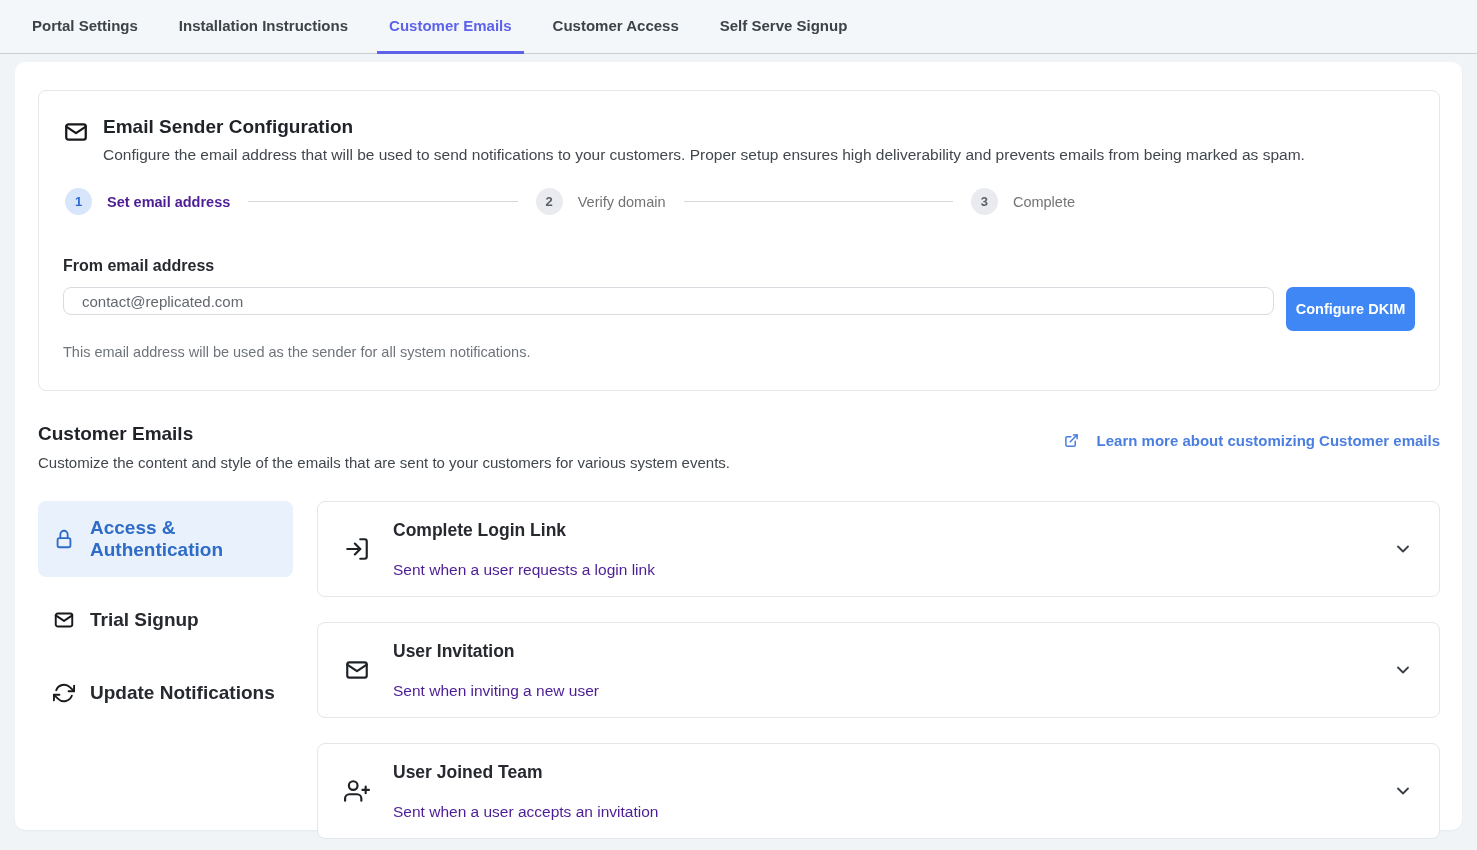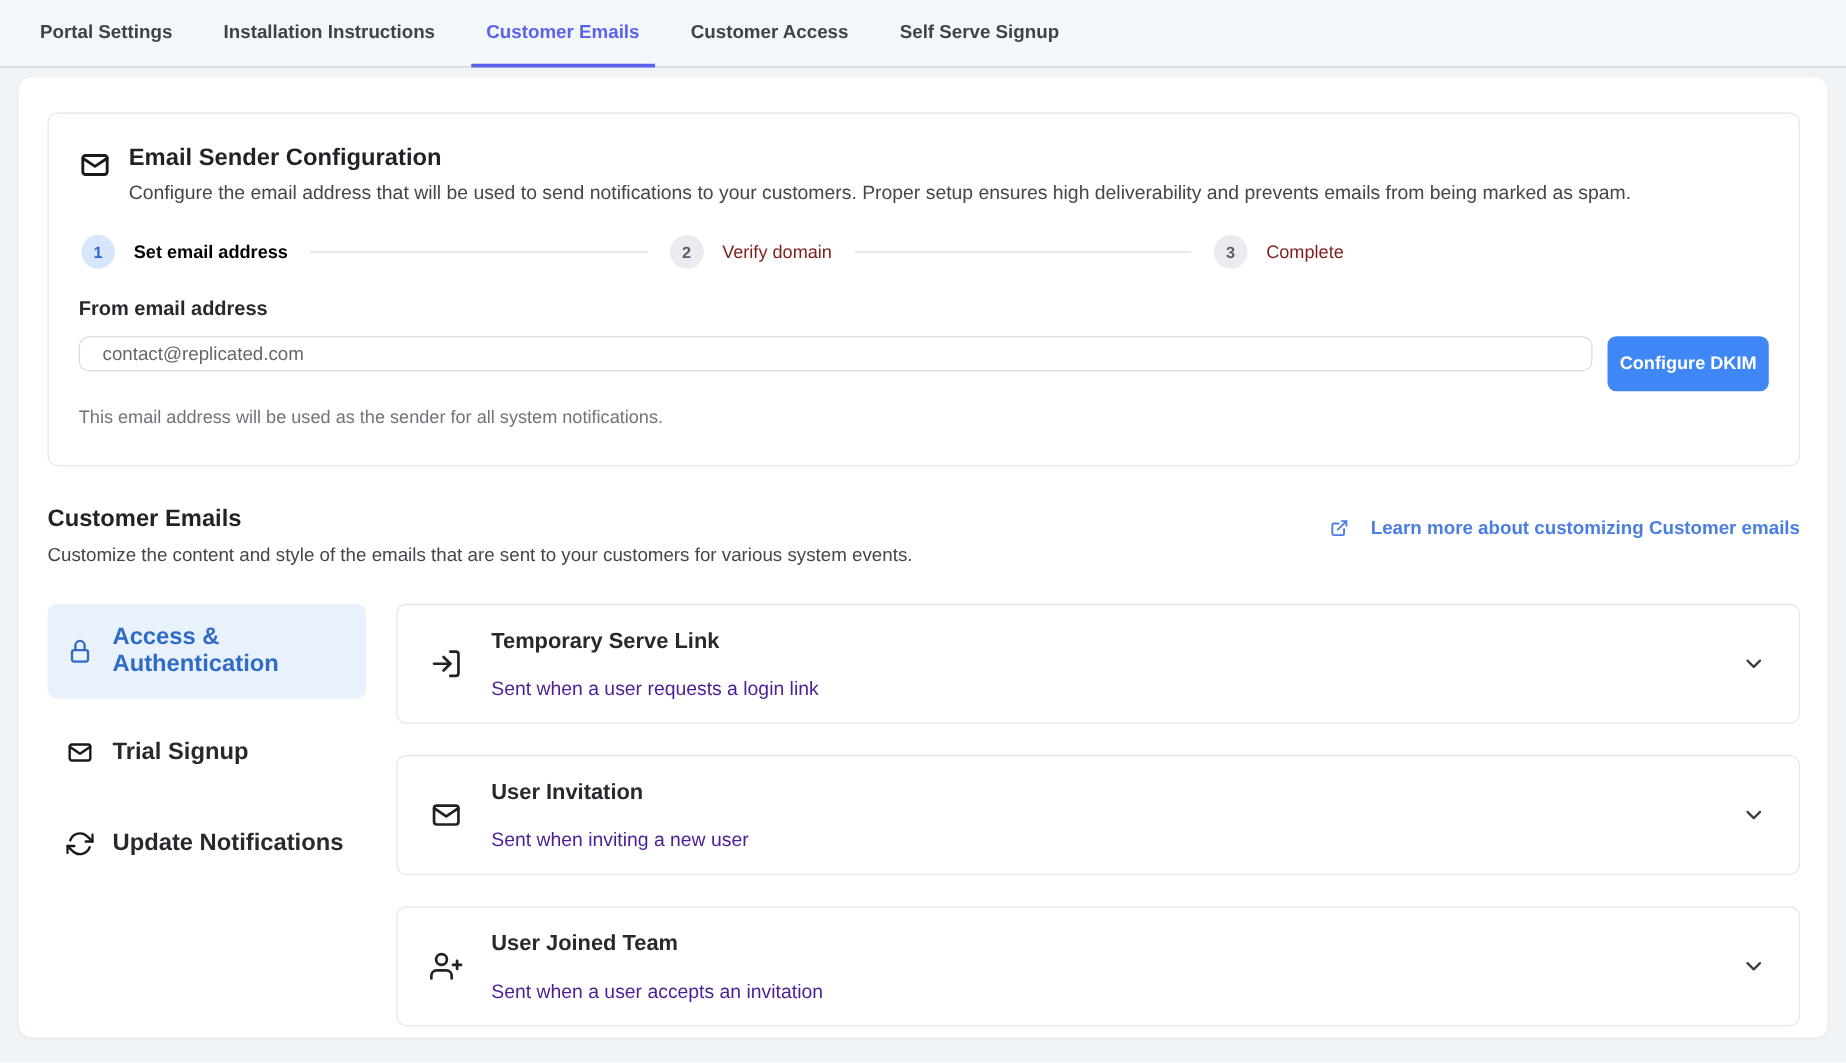--- a/index.html
+++ b/index.html
@@ -63,25 +63,25 @@
     max-width:1010px;
   }
   .step { display:flex; align-items:center; gap:15px; white-space:nowrap; }
   .step-circle {
     width:27px; height:27px; border-radius:50%;
     display:flex; align-items:center; justify-content:center;
     font-size:13px; font-weight:600;
     background:#e9ebef; color:#595f66;
   }
   .step.active .step-circle { background:#d8e6fb; color:#2a6bd3; }
-  .step-label { font-size:14.5px; color:#7f1d1d; }
-  .step.active .step-label { color:#000000; font-weight:600; }
+  .step-label { font-size:14.5px; color:#737373; }
+  .step.active .step-label { color:#4c1d95; font-weight:600; }
   .connector { flex:1; height:1px; background:#d5d8dd; margin:0 18px; }
 
-  .field-label { font-size:16px; font-weight:700; color:#26292e; margin-top:24px; }
+  .field-label { font-size:16px; font-weight:700; color:#26292e; margin-top:42px; }
   .input-row { display:flex; align-items:stretch; gap:12px; margin-top:12px; }
   .email-input {
     flex:1; height:28px;
     border:1px solid #d8dbdf; border-radius:8px;
     padding:0 18px;
     font-family:"Liberation Sans","DejaVu Sans",sans-serif;
     font-size:15px; color:#63686e;
     background:#fff;
     outline:none;
   }
@@ -252,21 +252,21 @@
 
       <div class="email-card">
         <span class="mail-type-icon">
           <svg width="26" height="26" viewBox="0 0 24 24" fill="none" stroke="currentColor" stroke-width="2" stroke-linecap="round" stroke-linejoin="round">
               <path d="M15 3h4a2 2 0 0 1 2 2v14a2 2 0 0 1-2 2h-4"></path>
               <polyline points="10 17 15 12 10 7"></polyline>
               <line x1="15" y1="12" x2="3" y2="12"></line>
             </svg>
         </span>
         <div>
-          <div class="email-card-title">Temporary Serve Link</div>
+          <div class="email-card-title">Complete Login Link</div>
           <div class="email-card-sub">Sent when a user requests a login link</div>
         </div>
         <span class="chev">
           <svg width="20" height="20" viewBox="0 0 24 24" fill="none" stroke="currentColor" stroke-width="2.2" stroke-linecap="round" stroke-linejoin="round">
               <polyline points="6 9 12 15 18 9"></polyline>
             </svg>
         </span>
       </div>
 
       <div class="email-card">

